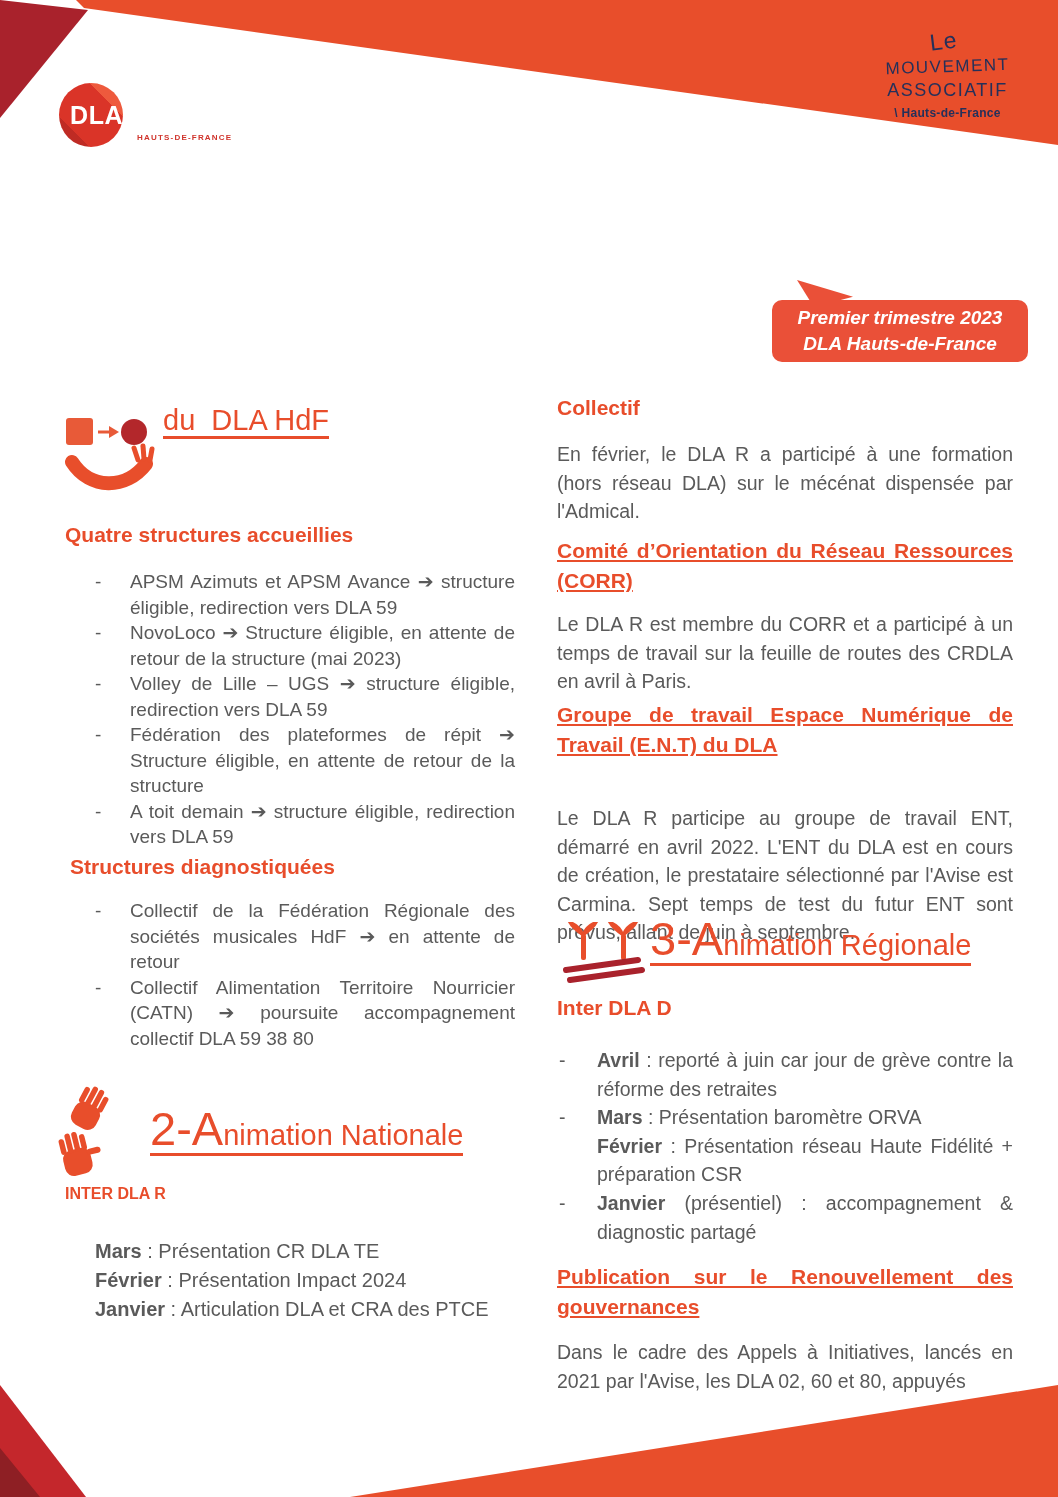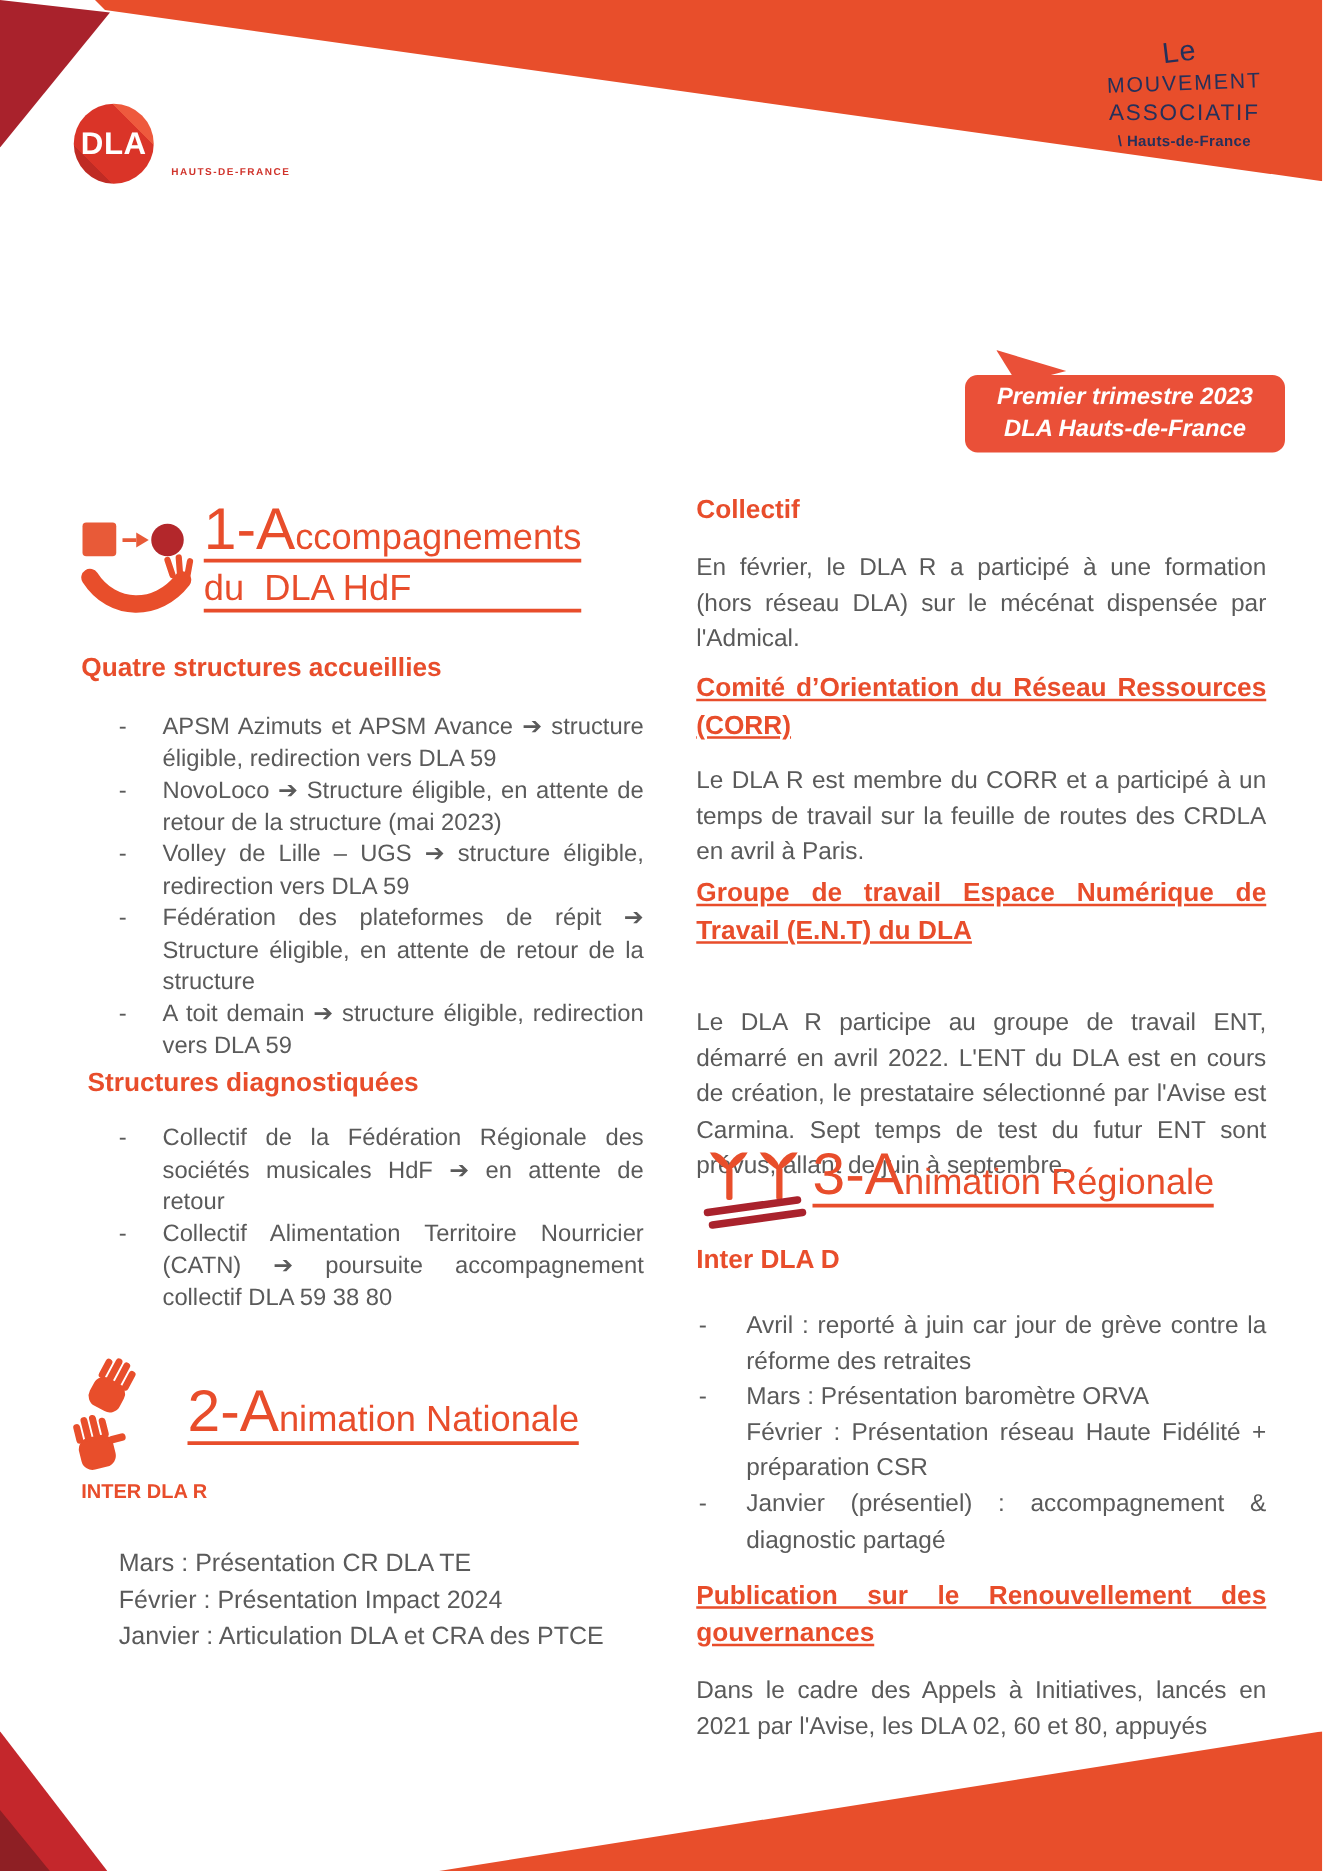--- a/index.html
+++ b/index.html
@@ -14,21 +14,21 @@
   .tri-bottomleft{position:absolute;left:0;top:1385px;width:86px;height:112px;background:#C4272C;
             clip-path:polygon(0 0,100% 100%,0 100%);}
   .tri-bottomleft-dark{position:absolute;left:0;top:1448px;width:40px;height:49px;background:#8E1F24;
             clip-path:polygon(0 0,100% 100%,0 100%);}
   .wedge-bottomright{position:absolute;left:350px;top:1385px;width:708px;height:112px;background:#E84E2B;
             clip-path:polygon(100% 0,100% 100%,0 100%);}
 
   
   .dla-circle{position:absolute;left:59px;top:83px;width:64px;height:64px;border-radius:50%;
       background:linear-gradient(225deg,#EE5A3D 0 26%,#DA3428 26% 76%,#BF2B24 76%);
-      display:flex;align-items:center;justify-content:center;}
+      display:flex;align-items:center;justify-content:flex-end;}
   .dla-circle span{color:#fff;font-size:25px;font-weight:bold;letter-spacing:.5px;}
   .dla-region{position:absolute;left:137px;top:133px;font-size:8px;font-weight:bold;color:#D0342C;letter-spacing:1.2px;}
 
   .mouv{position:absolute;left:865px;top:30px;width:165px;color:#25305A;text-align:center;line-height:1;}
   .mouv .l1{font-size:23px;transform:rotate(-7deg);margin-left:-8px;letter-spacing:1px;}
   .mouv .l2{font-size:17px;letter-spacing:1.5px;margin-top:5px;transform:rotate(-2deg);}
   .mouv .l3{font-size:18px;letter-spacing:1.5px;margin-top:6px;}
   .mouv .l4{font-size:12px;font-weight:bold;margin-top:8px;letter-spacing:.3px;}
 
   
@@ -52,21 +52,21 @@
 
   
   .para{position:absolute;color:#5A5A5A;font-size:19.5px;line-height:28.5px;text-align:justify;}
   .blist{position:absolute;color:#5A5A5A;font-size:19px;line-height:25.5px;}
   .blist .row{display:grid;grid-template-columns:35px 1fr;}
   .blist .row .txt{text-align:justify;}
   .blist2{position:absolute;color:#5A5A5A;font-size:19.5px;line-height:28.6px;}
   .blist2 .row{display:grid;grid-template-columns:38px 1fr;}
   .blist2 .row .txt{text-align:justify;}
   .months{position:absolute;color:#5A5A5A;font-size:20px;line-height:29px;}
-  b.mlabel{font-weight:normal;}
+  b.mlabel{font-weight:bold;}
 
   .icon-box{position:absolute;}
 </style>
 </head>
 <body>
 
 <div id="page">
 
   <div class="band-top"></div>
   <div class="tri-topleft"></div>
@@ -102,21 +102,20 @@
       <path d="M8 60 C 26 88, 62 88, 82 62" stroke="#E84E2B" stroke-width="14" fill="none" stroke-linecap="round"></path>
       <g stroke="#E84E2B" stroke-width="5" stroke-linecap="round">
         <line x1="74" y1="58" x2="70" y2="46"></line>
         <line x1="80" y1="57" x2="79" y2="44"></line>
         <line x1="86" y1="58" x2="88" y2="47"></line>
       </g>
     </svg>
   </div>
 
   <div class="sec-head" style="left:163px;top:399px;">
-    <span class="sec-line"><span class="big">1-</span><span class="big">A</span><span class="small">ccompagnements</span></span>
     <span class="sec-line sec-line2 small" style="font-size:29px;">du&nbsp; DLA HdF</span>
   </div>
 
   <div class="subhead" style="left:65px;top:523px;">Quatre structures accueillies</div>
 
   <div class="blist" style="left:95px;top:569px;width:420px;">
     <div class="row">
         <span>-</span>
         <span class="txt">APSM Azimuts et APSM Avance ➔ structure éligible, redirection vers DLA 59</span>
       </div>

